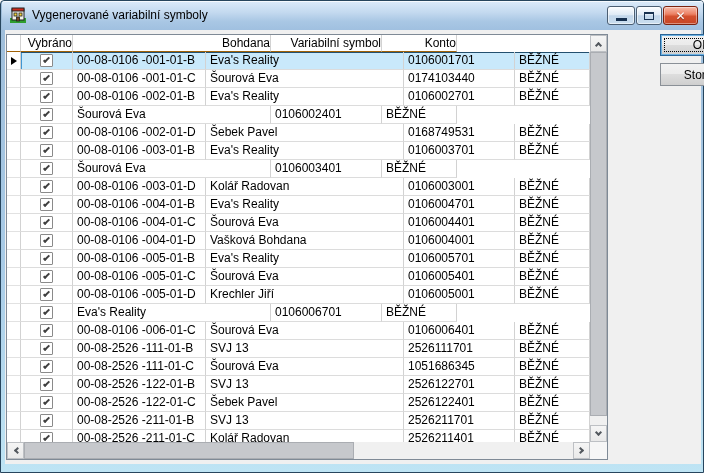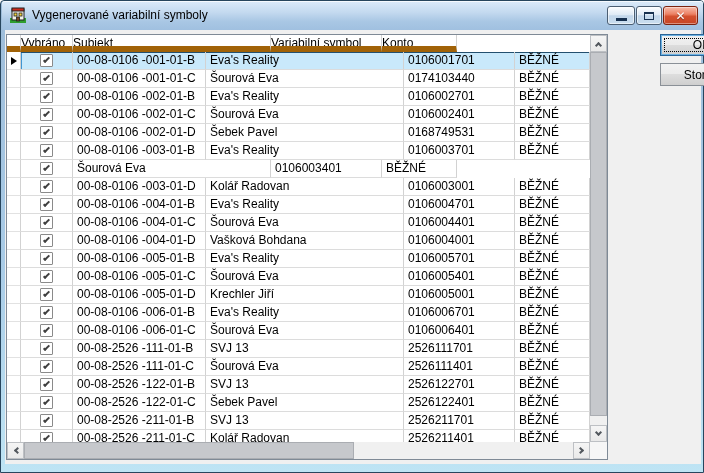--- a/index.html
+++ b/index.html
@@ -47,22 +47,22 @@
     position:absolute; left:4px; top:29px; width:696px; height:434px;
     background:#f0f0f0;
   }
   
   .grid {
     position:absolute; left:1px; top:4px; width:602px; height:426px;
     border:1px solid #7f8a96; background:#fff;
   }
   .grid-header { position:absolute; left:0; top:0; width:583px; height:17px; display:flex; background:#fff; }
   .h-cell {
-    border-right:1px solid #d2d2d2; border-bottom:6px solid #a16207;
-    text-align:left; line-height:16px; overflow:hidden; white-space:nowrap;
+    border-right:1px solid #d2d2d2; border-bottom:1px solid #a16207;
+    text-align:right; line-height:16px; overflow:hidden; white-space:nowrap;
   }
   .rows { position:absolute; left:0; top:17px; width:583px; height:390px; overflow:hidden; }
   .row { display:flex; height:18px; }
   .ind-cell {
     width:14px; border-right:1px solid #d2d2d2; border-bottom:1px solid #e2e2e2;
     background:#fff; display:flex; align-items:center; justify-content:center;
   }
   .row-content { display:flex; width:569px; }
   .cell {
     border-right:1px solid #d2d2d2; border-bottom:1px solid #dcdcdc;
@@ -141,21 +141,21 @@
         <span class="glyph-close">✕</span>
       </div>
   </div>
 
   <div class="client">
 
     <div class="grid">
       <div class="grid-header">
           <div class="h-cell w-ind"></div>
           <div class="h-cell w-vyb">Vybráno</div>
-          <div class="h-cell w-sub">Subjekt</div>
+          <div class="h-cell w-sub">Bohdana</div>
           <div class="h-cell w-vs">Variabilní symbol</div>
           <div class="h-cell w-konto">Konto</div>
         </div>
       <div class="rows">
           <div class="row">
             <div class="ind-cell">
               <div class="tri-right"></div>
             </div>
             <div class="row-content selected">
               <div class="cell cb w-vyb">
@@ -198,21 +198,20 @@
             </div>
           </div>
           <div class="row">
             <div class="ind-cell"></div>
             <div class="row-content">
               <div class="cell cb w-vyb">
                 <div class="checkbox">
                   <div class="check"></div>
                 </div>
               </div>
-              <div class="cell w-klic">00-08-0106 -002-01-C</div>
               <div class="cell w-sub">Šourová Eva</div>
               <div class="cell w-vs">0106002401</div>
               <div class="cell w-konto">BĚŽNÉ</div>
             </div>
           </div>
           <div class="row">
             <div class="ind-cell"></div>
             <div class="row-content">
               <div class="cell cb w-vyb">
                 <div class="checkbox">
@@ -351,21 +350,20 @@
             </div>
           </div>
           <div class="row">
             <div class="ind-cell"></div>
             <div class="row-content">
               <div class="cell cb w-vyb">
                 <div class="checkbox">
                   <div class="check"></div>
                 </div>
               </div>
-              <div class="cell w-klic">00-08-0106 -006-01-B</div>
               <div class="cell w-sub">Eva's Reality</div>
               <div class="cell w-vs">0106006701</div>
               <div class="cell w-konto">BĚŽNÉ</div>
             </div>
           </div>
           <div class="row">
             <div class="ind-cell"></div>
             <div class="row-content">
               <div class="cell cb w-vyb">
                 <div class="checkbox">
@@ -395,21 +393,21 @@
           <div class="row">
             <div class="ind-cell"></div>
             <div class="row-content">
               <div class="cell cb w-vyb">
                 <div class="checkbox">
                   <div class="check"></div>
                 </div>
               </div>
               <div class="cell w-klic">00-08-2526 -111-01-C</div>
               <div class="cell w-sub">Šourová Eva</div>
-              <div class="cell w-vs">2526111401</div>
+              <div class="cell w-vs">1051686345</div>
               <div class="cell w-konto">BĚŽNÉ</div>
             </div>
           </div>
           <div class="row">
             <div class="ind-cell"></div>
             <div class="row-content">
               <div class="cell cb w-vyb">
                 <div class="checkbox">
                   <div class="check"></div>
                 </div>

